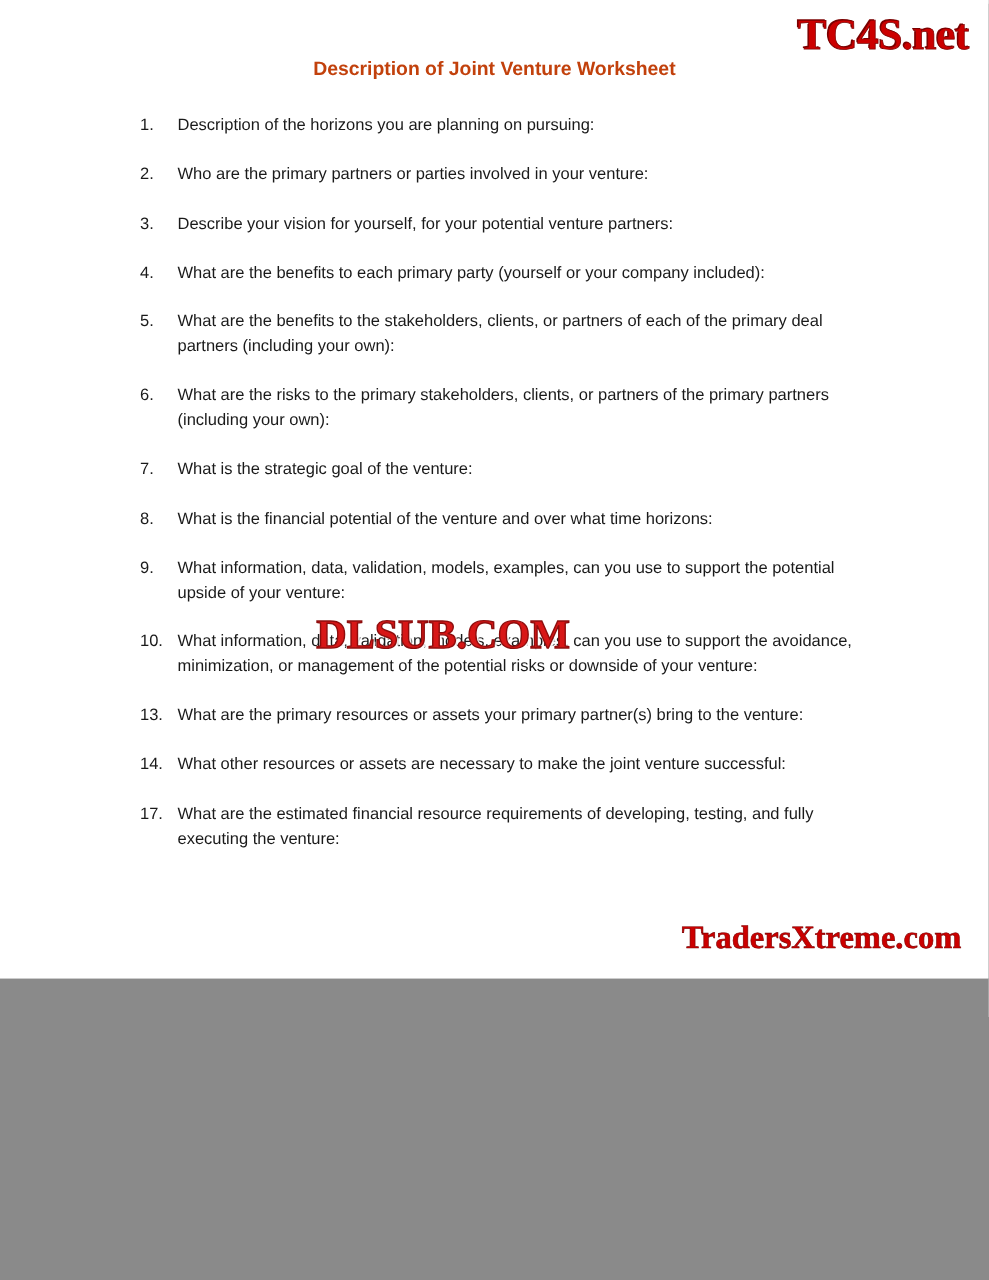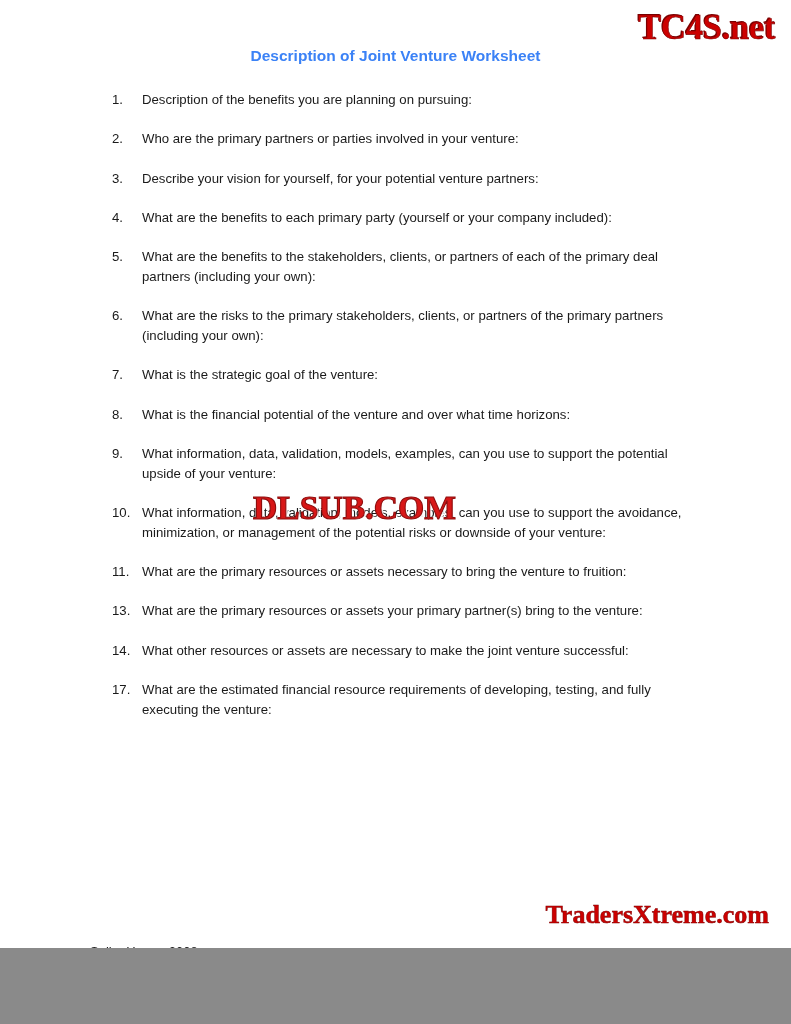--- a/index.html
+++ b/index.html
@@ -6,21 +6,21 @@
     margin: 0;
     padding: 0;
     background: #8a8a8a;
   }
   body {
     font-family: "Liberation Sans", sans-serif;
   }
   .page {
     position: relative;
     width: 791px;
-    height: 948px;
+    height: 783px;
     background: #ffffff;
     overflow: hidden;
     box-sizing: border-box;
   }
   .page-border-top {
     position: absolute;
     left: 0; top: 0; right: 0;
     height: 3px;
     background: #ffffff;
   }
@@ -39,21 +39,21 @@
     -webkit-text-stroke: 0.6px #7a0000;
   }
   .doc-title {
     position: absolute;
     top: 47px;
     left: 0;
     width: 100%;
     text-align: center;
     font-size: 15.5px;
     font-weight: bold;
-    color: #3b82f6;
+    color: #c2410c;
   }
   .content {
     position: absolute;
     top: 90px;
     left: 112px;
     width: 590px;
   }
   .item {
     display: flex;
     align-items: flex-start;
@@ -110,21 +110,21 @@
   <div class="page-border-top"></div>
 
   <div class="watermark-topright">TC4S.net</div>
 
   <div class="doc-title">Description of Joint Venture Worksheet</div>
 
   <div class="content">
 
     <div class="item">
       <span class="num">1.</span>
-      <span class="txt">Description of the benefits you are planning on pursuing:</span>
+      <span class="txt">Description of the horizons you are planning on pursuing:</span>
     </div>
     <div class="item">
       <span class="num">2.</span>
       <span class="txt">Who are the primary partners or parties involved in your venture:</span>
     </div>
     <div class="item">
       <span class="num">3.</span>
       <span class="txt">Describe your vision for yourself, for your potential venture partners:</span>
     </div>
     <div class="item">
@@ -149,24 +149,20 @@
     </div>
     <div class="item">
       <span class="num">9.</span>
       <span class="txt">What information, data, validation, models, examples, can you use to support the potential upside of your venture:</span>
     </div>
     <div class="item">
       <span class="num">10.</span>
       <span class="txt">What information, data, validation, models, examples, can you use to support the avoidance, minimization, or management of the potential risks or downside of your venture:</span>
     </div>
     <div class="item">
-      <span class="num">11.</span>
-      <span class="txt">What are the primary resources or assets necessary to bring the venture to fruition:</span>
-    </div>
-    <div class="item">
       <span class="num">13.</span>
       <span class="txt">What are the primary resources or assets your primary partner(s) bring to the venture:</span>
     </div>
     <div class="item">
       <span class="num">14.</span>
       <span class="txt">What other resources or assets are necessary to make the joint venture successful:</span>
     </div>
     <div class="item">
       <span class="num">17.</span>
       <span class="txt">What are the estimated financial resource requirements of developing, testing, and fully executing the venture:</span>

